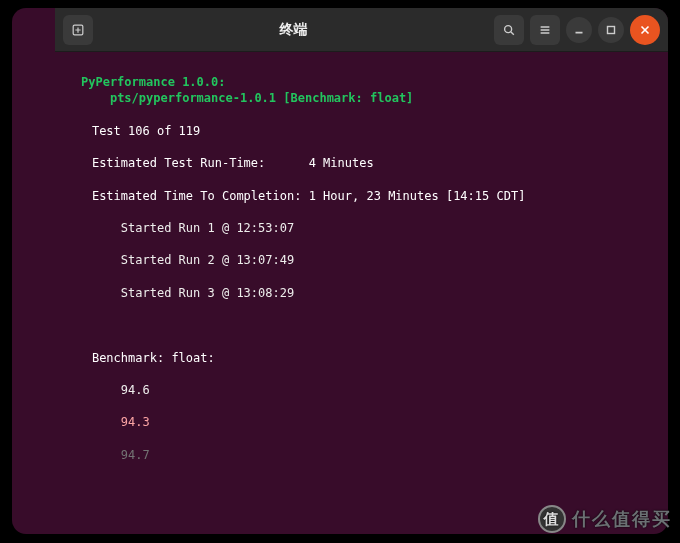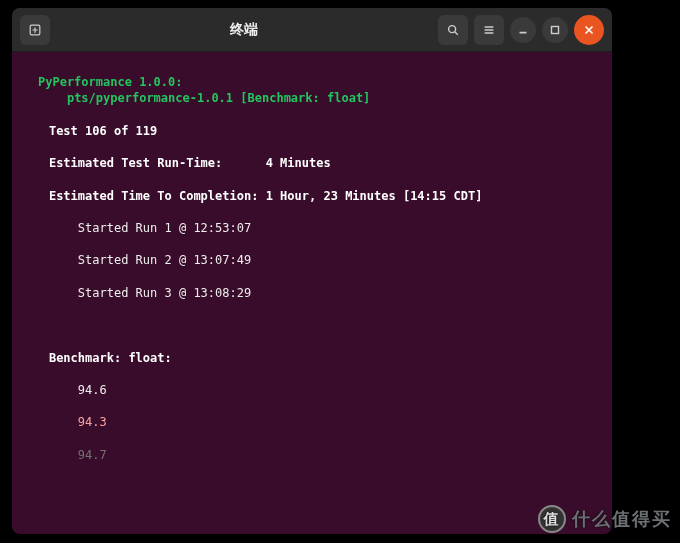--- a/index.html
+++ b/index.html
@@ -3,24 +3,25 @@
 <meta charset="utf-8">
 <style>
   * { margin: 0; padding: 0; box-sizing: border-box; }
   body {
     width: 680px; height: 543px;
     background: #000; overflow: hidden;
     font-family: "DejaVu Sans Mono", "Liberation Mono", monospace;
     position: relative;
   }
   .window {
-    position: absolute; left: 12px; top: 8px; width: 600px; height: 526px;
+    position: absolute; left: 12px; top: 8px; width: 656px; height: 526px;
     background: #380C2A;
-    border-radius: 8px; overflow: hidden;
+    border-radius: 14px; overflow: hidden;
     box-shadow: 0 4px 18px rgba(0,0,0,0.6);
+    padding-left: 43px;
   }
   .titlebar {
     height: 44px; background: #2B2B2B;
     display: flex; align-items: center; justify-content: space-between;
     padding: 0 8px; color: #ddd; font-family: sans-serif; font-size: 14px;
     border-bottom: 1px solid #1c1c1c;
   }
   .titlebar .left, .titlebar .right { display: flex; align-items: center; gap: 6px; }
   .tbtn {
     width: 30px; height: 30px; border-radius: 6px;
@@ -32,21 +33,21 @@
   .tbtn.circle { width: 26px; height: 26px; border-radius: 50%; background: #3a3a3a; }
   .tbtn svg { width: 14px; height: 14px; }
   .title { flex: 1; text-align: center; font-weight: 600; color: #eee; }
   .term {
     padding: 6px 8px 8px 8px;
     font-size: 12px; line-height: 16.2px;
     color: #EEEEEC; white-space: pre;
     font-family: "DejaVu Sans Mono", "Ubuntu Mono", monospace;
   }
   .bold-blue { color: #22c55e; font-weight: bold; margin-left: 18px; }
-  .bold-white { font-weight: bold; color: #fff; }
+  .bold-white { font-weight: normal; color: #fff; }
   .dim { color: #EEEEEC; text-align: center; }
   .green { color: #fca5a5; }
   .red { color: #737373; }
   .row { display: block; }
   .badge {
     position: absolute; right: 8px; bottom: 10px;
     display: flex; align-items: center; gap: 6px;
     font-family: sans-serif; font-weight: bold; font-size: 18px;
     color: #6B7073; letter-spacing: 2px;
     text-shadow: 0 0 2px #000;

